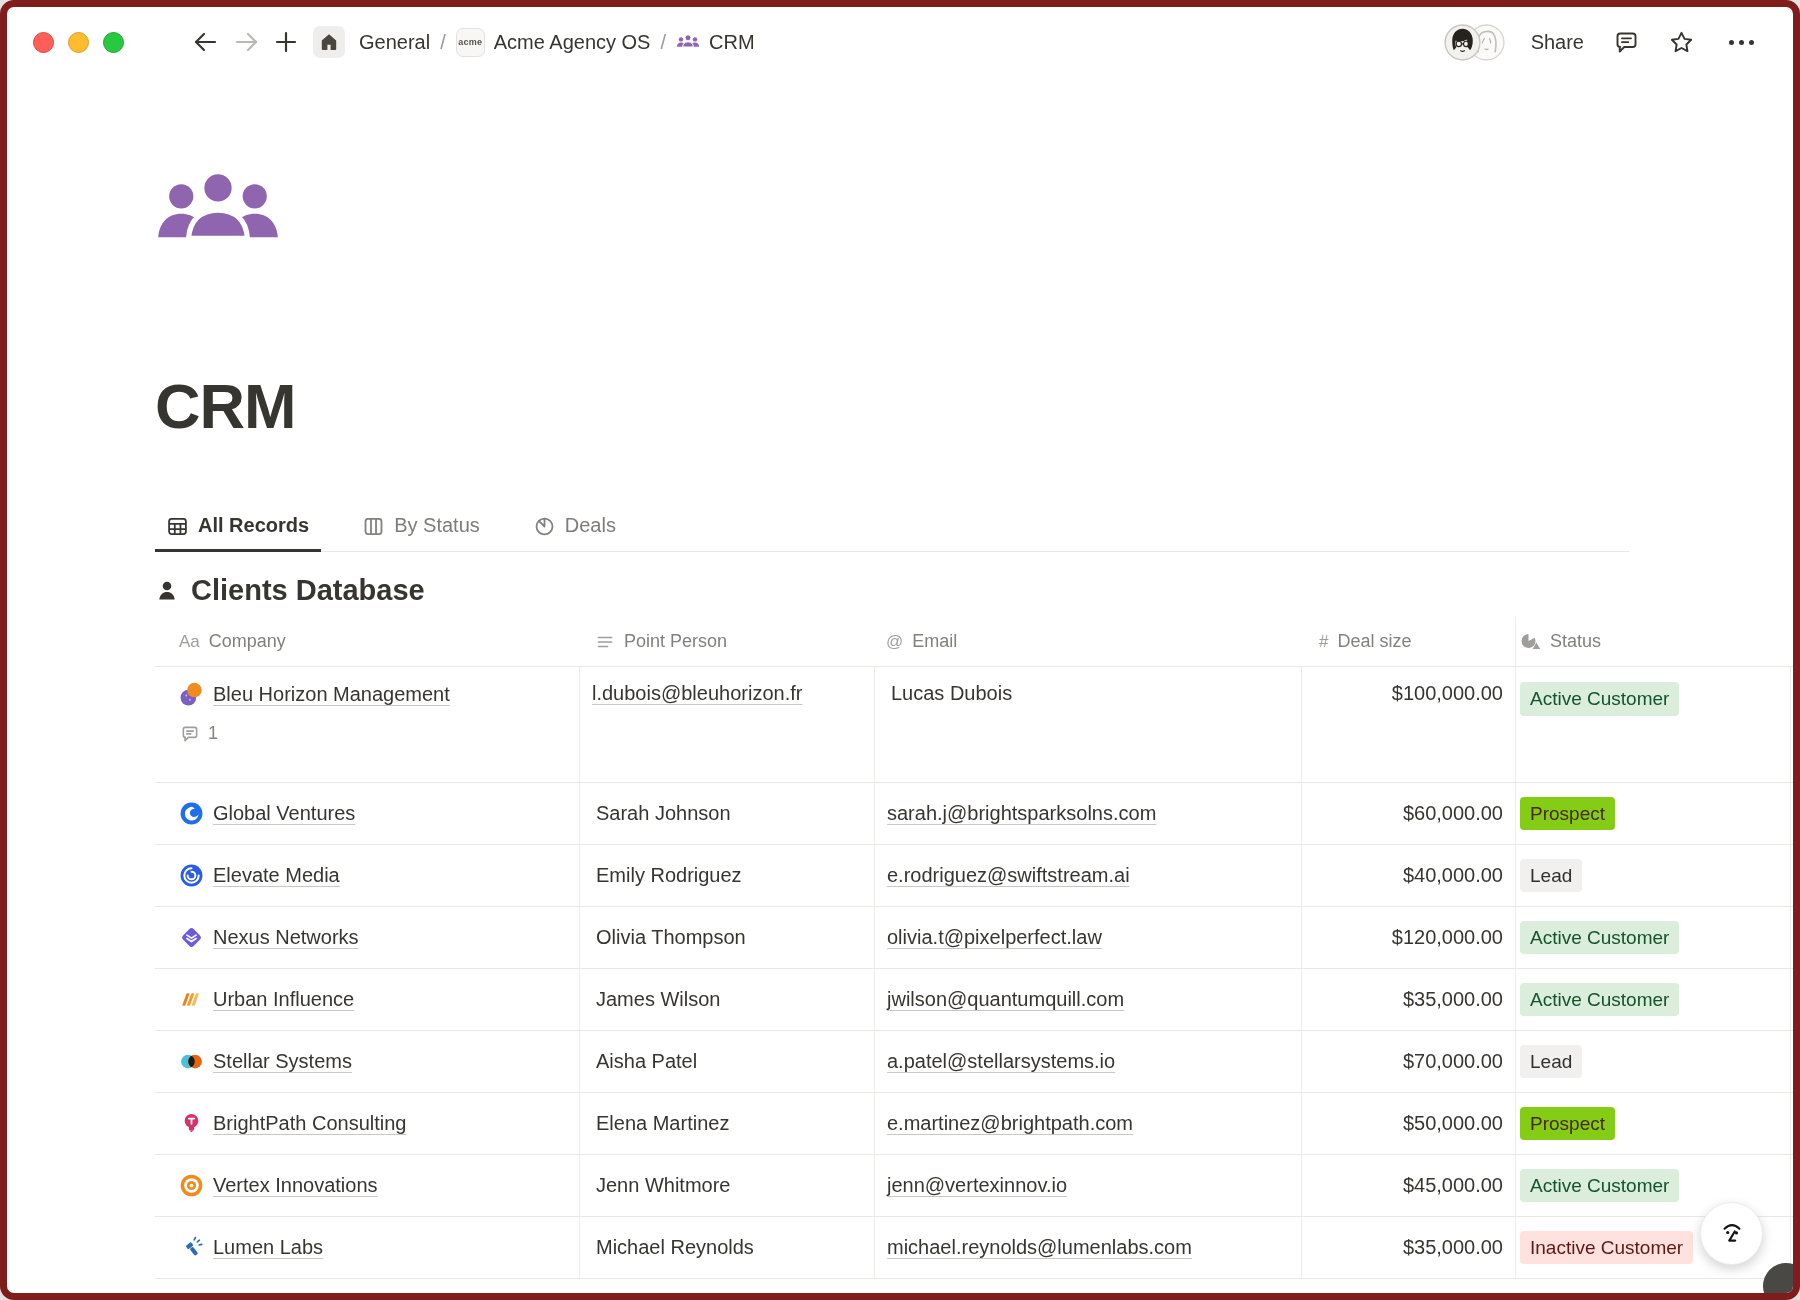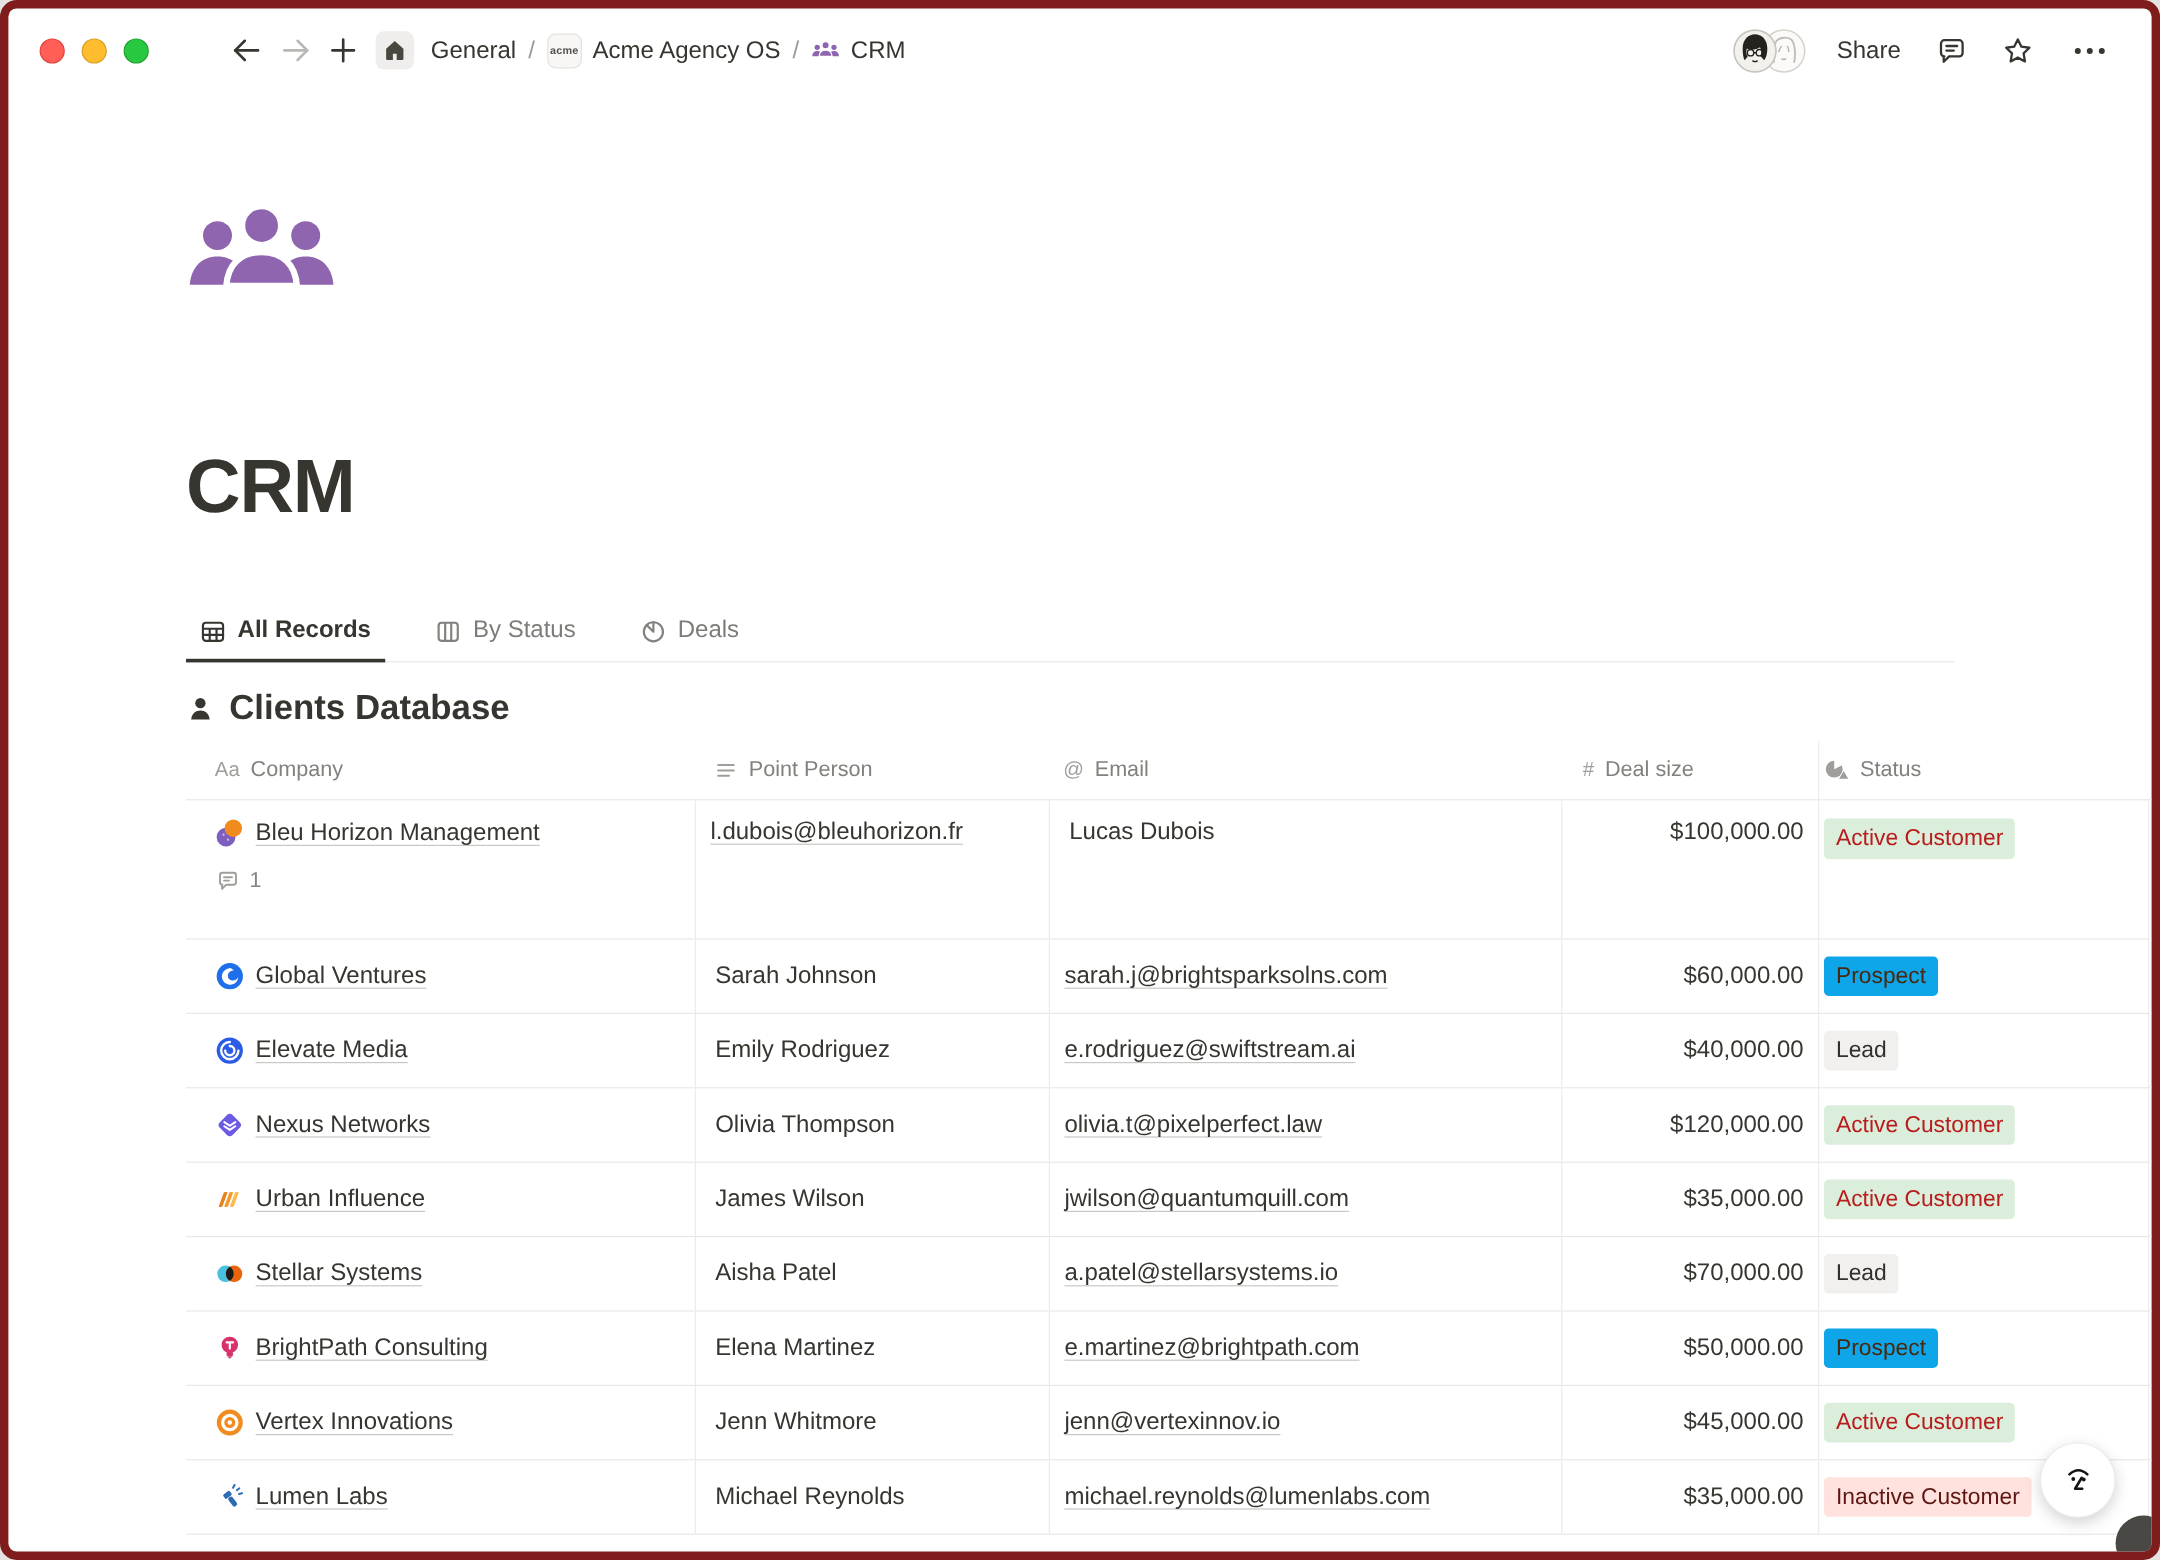--- a/index.html
+++ b/index.html
@@ -64,22 +64,22 @@
   .r-tall { height:116px; }
   .r-tall .cell { align-items:flex-start; padding-top:15px; }
   .r-tall .c1 { display:block; padding-top:15px; }
   .company-line { display:flex; align-items:center; gap:9px; }
   .logo { width:25px; height:25px; flex:0 0 auto; }
   .page-link { font-weight:500; color:#37352f; text-decoration:underline; text-decoration-color:#c9c7c3; text-decoration-thickness:1px; text-underline-offset:4px; cursor:pointer; }
   .email-link { color:#37352f; text-decoration:underline; text-decoration-color:#c9c7c3; text-decoration-thickness:1px; text-underline-offset:4px; cursor:pointer; }
   .comment-line { margin-top:16px; padding-left:1px; display:flex; align-items:center; gap:8px; color:#87857f; font-size:18px; cursor:pointer; }
   .hicon { font-size:17px; color:#9f9e9b; }
   .badge { display:inline-block; font-size:19px; line-height:1.45; padding:3px 10px; border-radius:4px; white-space:nowrap; cursor:pointer; }
-  .badge--green { background:#dbeddb; color:#b91c1c; }
-  .badge--orange { background:#0ea5e9; color:#49290e; }
+  .badge--green { background:#dbeddb; color:#14532d; }
+  .badge--orange { background:#84cc16; color:#49290e; }
   .badge--gray { background:#f1f0ee; color:#32302c; }
   .badge--red { background:#ffe2dd; color:#5d1715; }
 
   
   .fab { position:absolute; right:30px; bottom:28px; width:63px; height:63px; border-radius:50%; background:#ffffff; border:1px solid #ecebe9; box-shadow:0 4px 12px rgba(0,0,0,.18); display:flex; align-items:center; justify-content:center; cursor:pointer; z-index:5; }
   .corner-blob { position:absolute; right:-16px; bottom:-16px; width:46px; height:46px; border-radius:50%; background:#4a4844; z-index:4; cursor:pointer; }
 </style>
 </head>
 <body>
 

